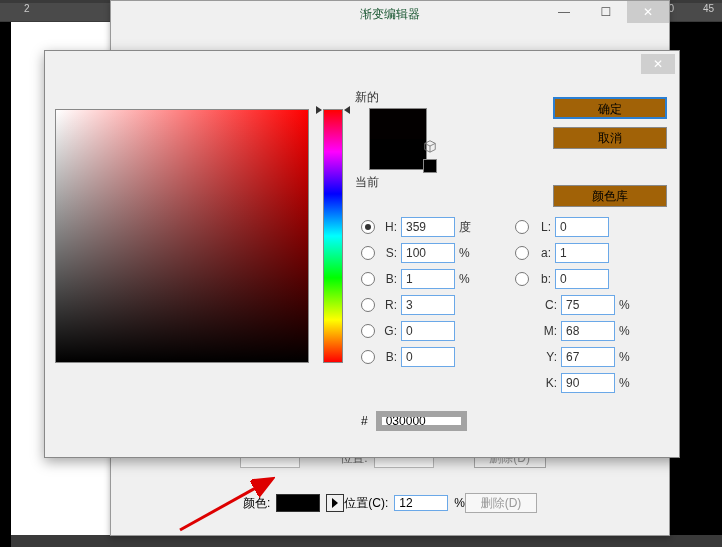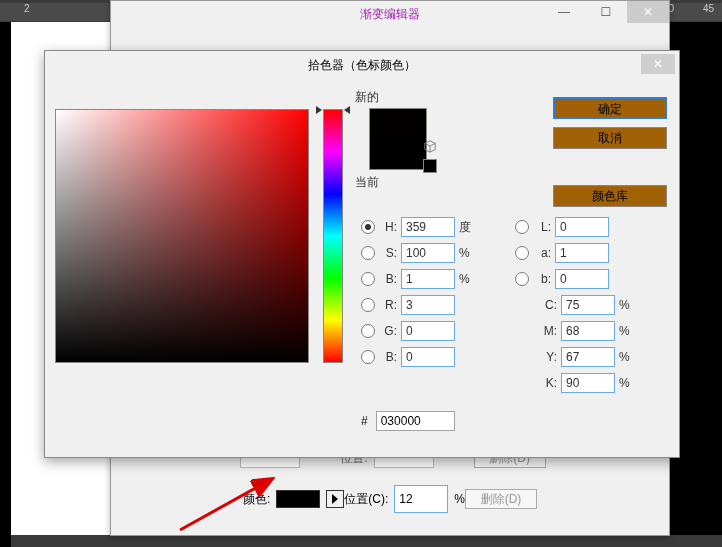--- a/index.html
+++ b/index.html
@@ -5,21 +5,21 @@
   * { box-sizing: border-box; margin: 0; padding: 0; font-family: "Microsoft YaHei", sans-serif; font-size: 12px; }
   body { background: #3a3a3a; width: 722px; height: 547px; position: relative; overflow: hidden; }
   .ruler { position: absolute; top: 3px; left: 0; right: 0; height: 18px; background: #4a4a4a; color: #ccc; display: flex; }
   .ruler span { flex: 0 0 auto; position: absolute; font-size: 10px; }
   .black-region { position: absolute; top: 22px; left: 0; width: 11px; bottom: 0; background: #000; }
   .canvas-white { position: absolute; top: 22px; left: 11px; width: 100px; bottom: 12px; background: #fff; }
   .canvas-black { position: absolute; top: 22px; right: 0; width: 53px; bottom: 12px; background: #000; }
 
   .gradient-window { position: absolute; top: 0; left: 110px; width: 560px; height: 536px; background: #f0f0f0; border: 1px solid #999; box-shadow: 0 2px 6px rgba(0,0,0,0.3); }
   .gradient-titlebar { height: 26px; display: flex; align-items: center; justify-content: center; position: relative; background: #f0f0f0; }
-  .gradient-titlebar .title { color: #a21caf; }
+  .gradient-titlebar .title { color: #14532d; }
   .win-controls { position: absolute; right: 0; top: 0; display: flex; }
   .win-btn { width: 42px; height: 22px; display: flex; align-items: center; justify-content: center; background: #f0f0f0; color: #555; cursor: pointer; }
   .win-btn.close { background: #ccc; color: #fff; width: 42px; }
   .gradient-body { padding: 8px 18px; position: relative; height: calc(100% - 26px); }
 
   .color-picker-window { position: absolute; top: 50px; left: 44px; width: 636px; height: 408px; background: #f0f0f0; border: 1px solid #888; box-shadow: 0 4px 12px rgba(0,0,0,0.35); z-index: 10; }
   .cp-titlebar { height: 28px; display: flex; align-items: center; justify-content: center; position: relative; }
   .cp-titlebar .close-btn { position: absolute; right: 4px; top: 3px; width: 34px; height: 20px; background: #cfcfcf; color: #fff; display: flex; align-items: center; justify-content: center; cursor: pointer; }
   .cp-body { position: relative; padding: 12px 10px; height: calc(100% - 28px); }
 
@@ -52,29 +52,29 @@
   .vlabel { width: 18px; text-align: right; color: #333; }
   .vlabel.w { width: 24px; }
   .num-input { width: 54px; height: 20px; border: 1px solid #6aa8e8; background: #fff; padding: 0 4px; color: #333; }
   .vunit { width: 16px; color: #333; }
   .nolabel-spacer { width: 14px; }
 
   .web-only { position: absolute; left: 10px; top: 332px; display: flex; align-items: center; gap: 6px; }
   .checkbox { width: 14px; height: 14px; border: 1px solid #777; background: #fff; cursor: pointer; }
 
   .hex-row { position: absolute; left: 316px; top: 332px; display: flex; align-items: center; gap: 8px; }
-  .hex-input { width: 79px; height: 20px; border: 1px solid #a3a3a3; background: #fff; padding: 0 4px; }
+  .hex-input { width: 91px; height: 20px; border: 6px solid #a3a3a3; background: #fff; padding: 0 4px; }
 
   .gradient-stops-hint { position: absolute; bottom: 60px; left: 22px; right: 22px; height: 34px; }
   .gradient-lower { position: absolute; bottom: 22px; left: 18px; right: 18px; display: flex; align-items: center; justify-content: center; }
   .lower-block { display: flex; align-items: center; gap: 6px; }
   .color-swatch-small { width: 44px; height: 18px; background: #000; border: 1px solid #333; }
   .tri-btn { width: 18px; height: 18px; border: 1px solid #333; display: flex; align-items: center; justify-content: center; cursor: pointer; }
   .tri { width: 0; height: 0; border-top: 5px solid transparent; border-bottom: 5px solid transparent; border-left: 6px solid #000; }
-  .loc-input { width: 54px; height: 28px; border: 1px solid #6aa8e8; background: #fff; padding: 0 4px; }
+  .loc-input { width: 54px; height: 16px; border: 1px solid #6aa8e8; background: #fff; padding: 0 4px; }
   .del-btn { width: 72px; height: 20px; border: 1px solid #aaa; background: #f7f7f7; color: #999; text-align: center; line-height: 18px; }
   .small-field { width: 60px; height: 20px; border: 1px solid #bbb; background: #fff; }
 
   .arrow-overlay { position: absolute; z-index: 20; pointer-events: none; }
   .red-arrow { stroke: #d00; fill: #d00; }
 </style>
 </head>
 <body>
 
 <div class="ruler">
@@ -120,21 +120,20 @@
         <input class="loc-input" value="12" style="">
         <span>%</span>
       </div>
       <div class="del-btn">删除(D)</div>
     </div>
   </div>
 </div>
 
 <div class="color-picker-window">
   <div class="cp-titlebar">
-    <span>拾色器（色标颜色）</span>
     <div class="close-btn">✕</div>
   </div>
   <div class="cp-body">
 
     <div class="sv-field"></div>
     <div class="hue-strip"></div>
     <div class="hue-arrows"></div>
 
     <div class="swatch-area">
       <span class="lbl">新的</span>

